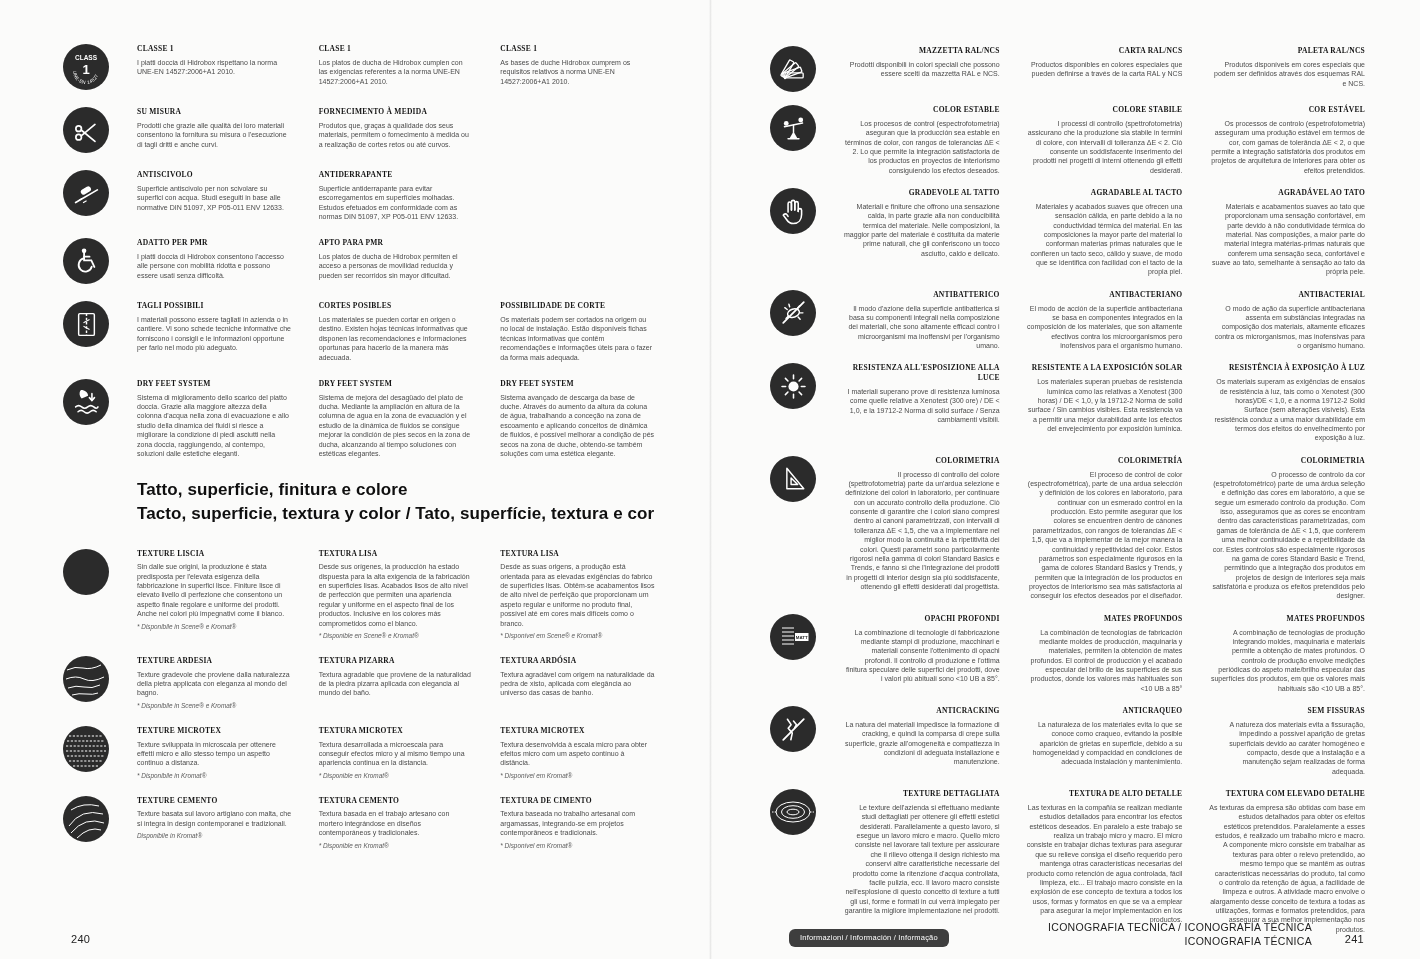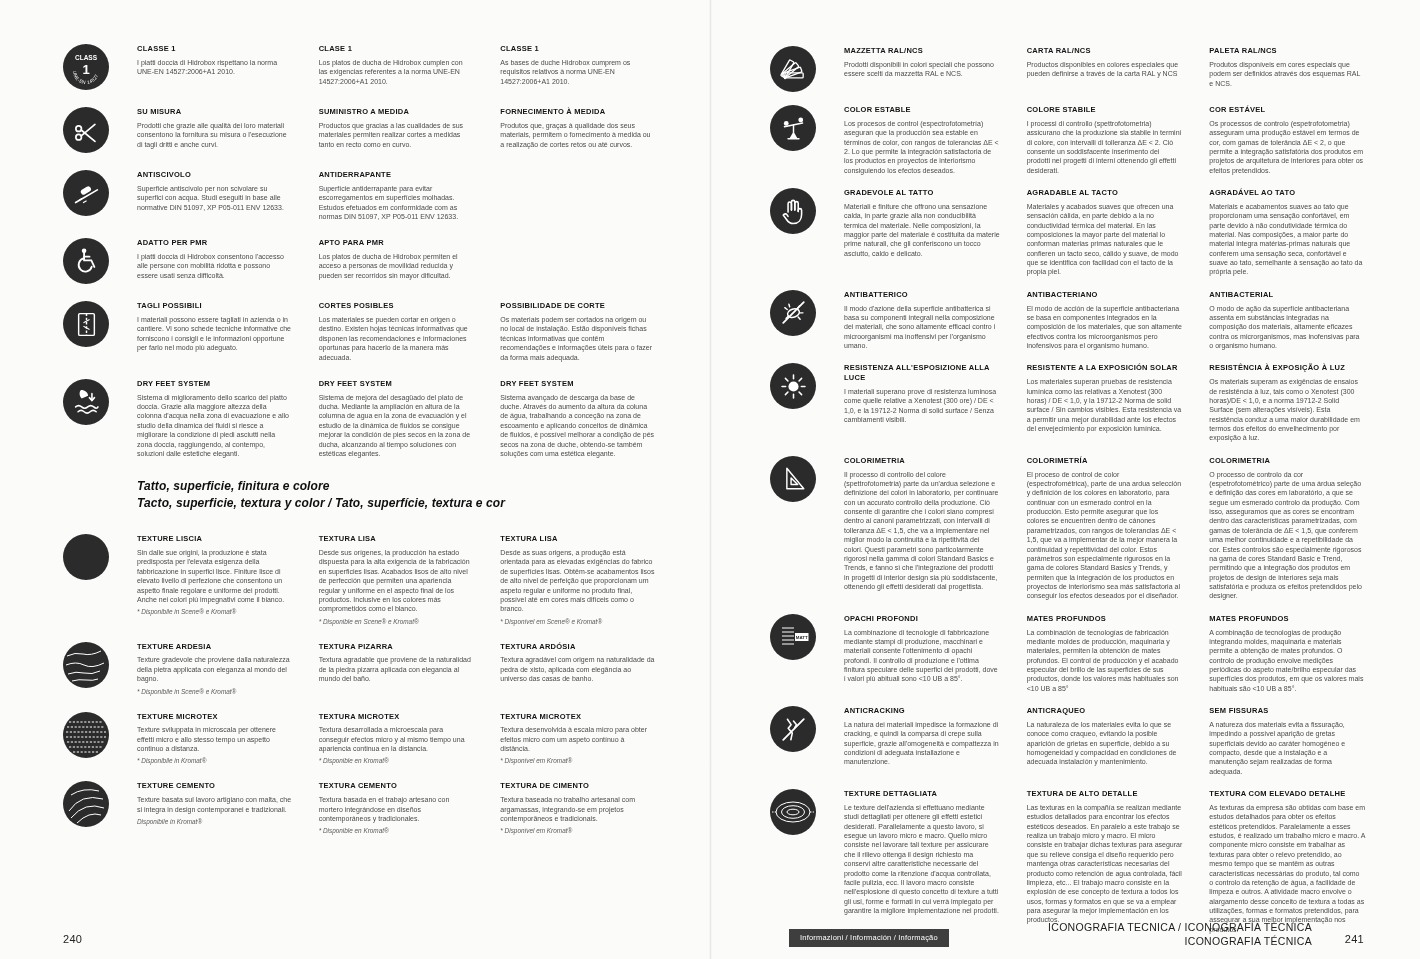--- a/index.html
+++ b/index.html
@@ -22,53 +22,52 @@
   .page-right { left:710px; }
   .rows { position:absolute; top:44px; left:63px; width:592px; }
   .page-right .rows { top:46px; left:60px; width:595px; }
   .row {
     display:grid;
     grid-template-columns:47px 1fr 1fr 1fr;
     column-gap:27px;
     margin-bottom:17px;
     align-items:start;
   }
-  .page-right .row { margin-bottom:13px; }
+  .page-right .row { margin-bottom:13px;text-align:right; }
   .icon-cell { width:47px; }
   .icon-circle {
     width:46px; height:46px; border-radius:50%;
     background:#2b2b2b;
     display:flex; align-items:center; justify-content:center;
     overflow:hidden;
   }
   .icon-circle svg { width:29px; height:29px; display:block; }
   .icon-circle.full svg { width:46px; height:46px; }
   .icon-circle text { font-family:"Liberation Sans", sans-serif; }
   .col-title {
     font-size:7.5px; font-weight:bold; color:#141414;
-    letter-spacing:.25px; margin-bottom:4px; line-height:1.3;
+    letter-spacing:.25px; margin-bottom:4px; line-height:1.3;font-family:Liberation Serif, serif;
   }
   .col-body { font-size:7px; line-height:1.34; color:#4a4a4a; }
   .col-note { font-size:6.4px; font-style:italic; color:#5a5a5a; margin-top:4px; }
   .section-heading {
     margin:20px 0 22px 74px;
-    font-size:12px; font-weight:bold; color:#0f0f0f; line-height:1.42;
+    font-size:17px; font-weight:bold; color:#0f0f0f; line-height:1.42;
     letter-spacing:.1px;
-    font-style:italic;
   }
   .page-number {
-    position:absolute; bottom:14px; font-size:11px; color:#222; letter-spacing:.3px;
+    position:absolute; bottom:14px; font-size:11px; color:#222; letter-spacing:.3px;margin-left:8px;
   }
   .page-number-left { left:63px; }
   .page-number-right { right:56px; }
   .info-badge {
     position:absolute; left:789px; bottom:12px;
     background:#3e3e3e; color:#fff;
     font-size:7.5px; letter-spacing:.2px;
-    padding:4px 11px 5px; border-radius:0;
+    padding:4px 11px 5px; border-radius:6px;
   }
   .footer-title {
     position:absolute; right:108px; bottom:11px;
     text-align:right; font-size:10.5px; color:#1c1c1c; line-height:1.35;
     letter-spacing:.3px;
   }
 </style>
 </head>
 <body>
 
@@ -109,24 +108,20 @@
                   <circle cx="5.5" cy="17.5" r="2.3"></circle>
                   <circle cx="5.5" cy="10.5" r="2.3"></circle>
                   <path d="M7.6 16.4 L19 7 M7.6 11.6 L19 21"></path>
                 </g>
               </svg>
             </div>
           </div>
           <div class="text-col">
             <div class="col-title">SU MISURA</div>
             <div class="col-body">Prodotti che grazie alle qualità dei loro materiali consentono la fornitura su misura o l'esecuzione di tagli dritti e anche curvi.</div>
-          </div>
-          <div class="text-col">
-            <div class="col-title">SUMINISTRO A MEDIDA</div>
-            <div class="col-body">Productos que gracias a las cualidades de sus materiales permiten realizar cortes a medidas tanto en recto como en curvo.</div>
           </div>
           <div class="text-col">
             <div class="col-title">FORNECIMENTO À MEDIDA</div>
             <div class="col-body">Produtos que, graças à qualidade dos seus materiais, permitem o fornecimento à medida ou a realização de cortes retos ou até curvos.</div>
           </div>
         </div>
         <div class="row">
           <div class="icon-cell">
             <div class="icon-circle">
               <svg viewBox="0 0 24 24">

